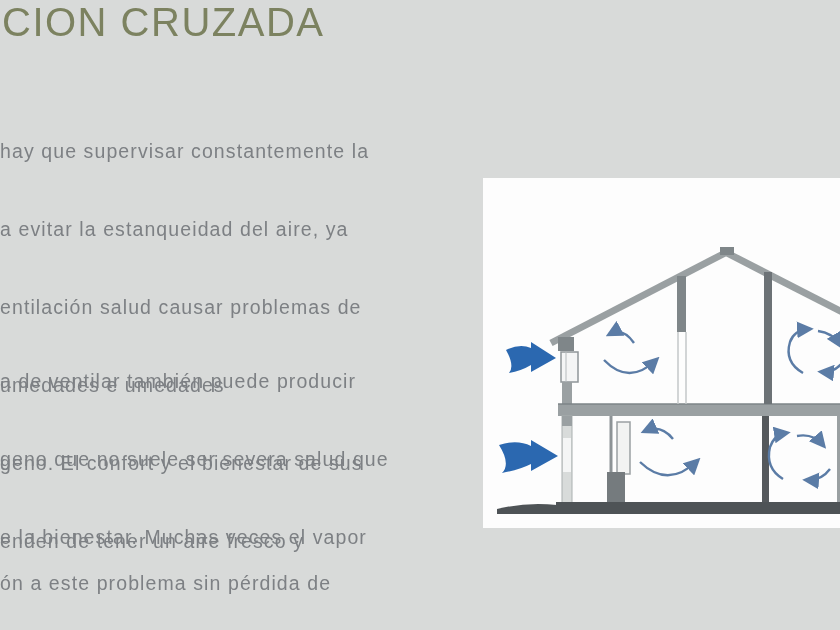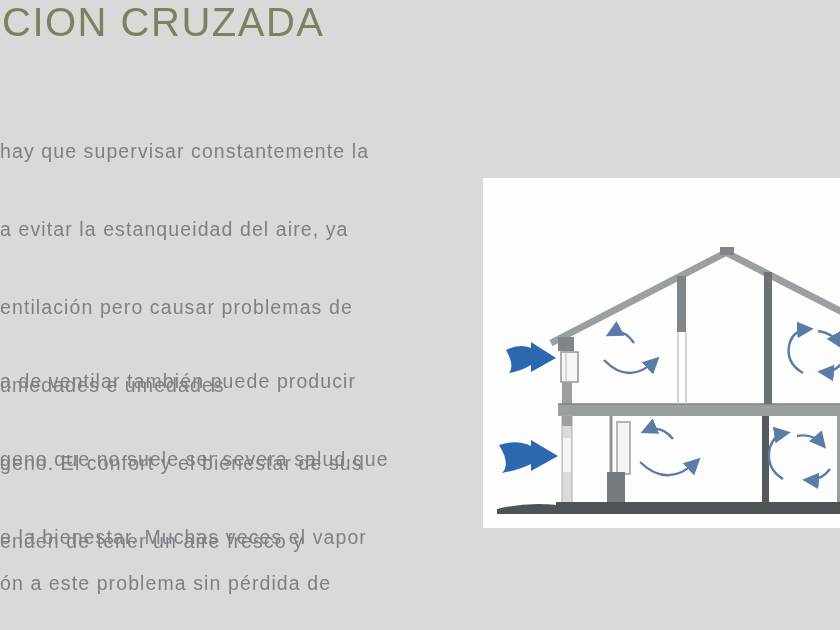--- a/index.html
+++ b/index.html
@@ -30,21 +30,21 @@
   .diagram-svg{position:absolute;left:0;top:0;}
 </style>
 </head>
 <body>
 
 <div class="title">CION CRUZADA</div>
 
 <div class="para" id="p1">
   <div class="ln">hay que supervisar constantemente la</div>
   <div class="ln">a evitar la estanqueidad del aire, ya</div>
-  <div class="ln">entilación pero causar problemas de</div>
+  <div class="ln">entilación salud causar problemas de</div>
   <div class="ln">umedades e umedades</div>
   <div class="ln">geno. El confort y el bienestar de sus</div>
   <div class="ln">enden de tener un aire fresco y</div>
   
 </div>
 
 <div class="para" id="p2">
   <div class="ln">a de ventilar también puede producir</div>
   <div class="ln">geno que no suele ser severa salud que</div>
   <div class="ln">e la bienestar. Muchas veces el vapor</div>

